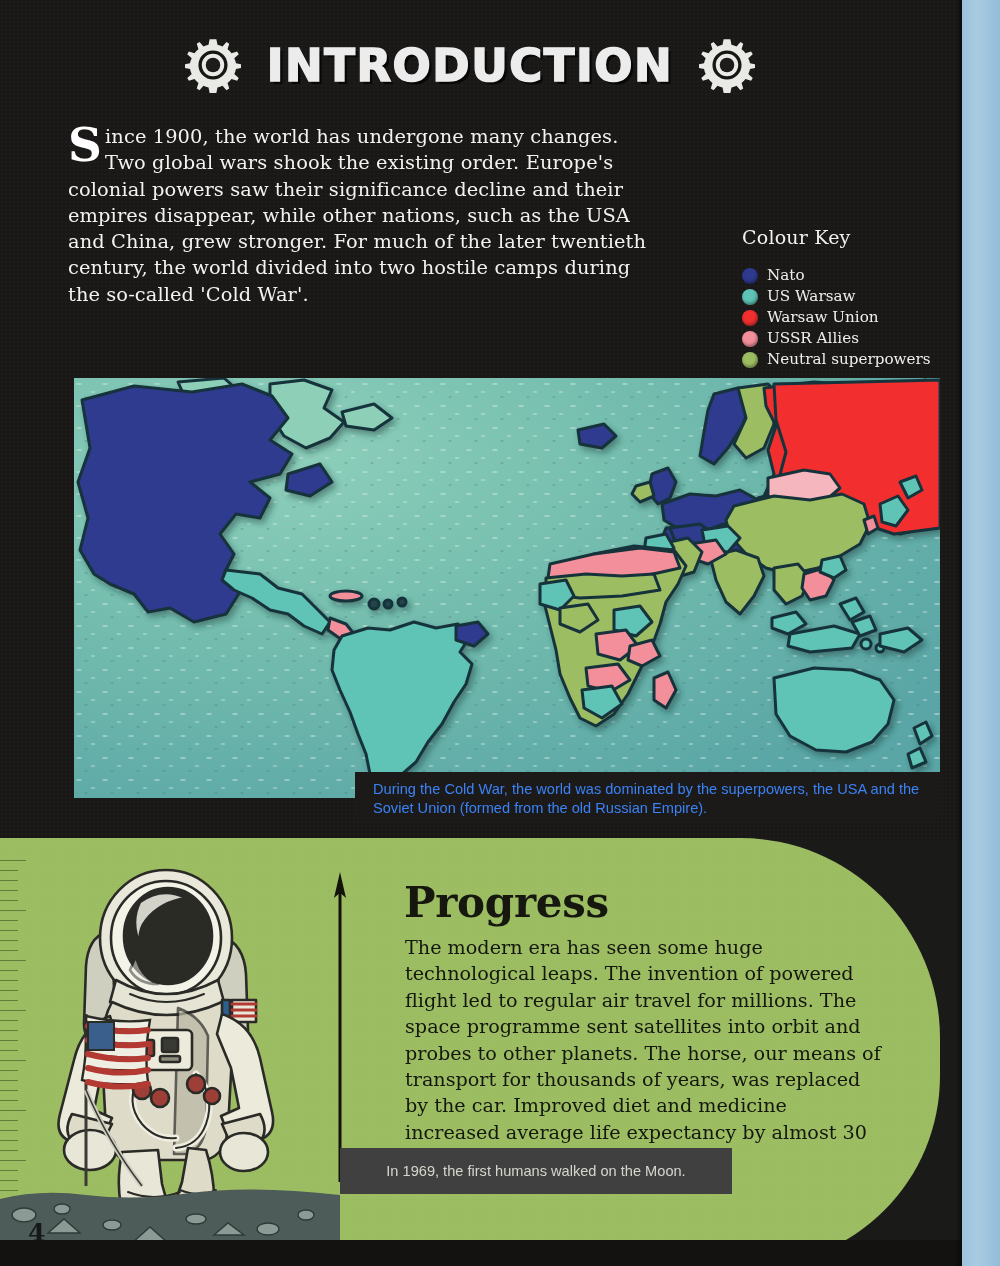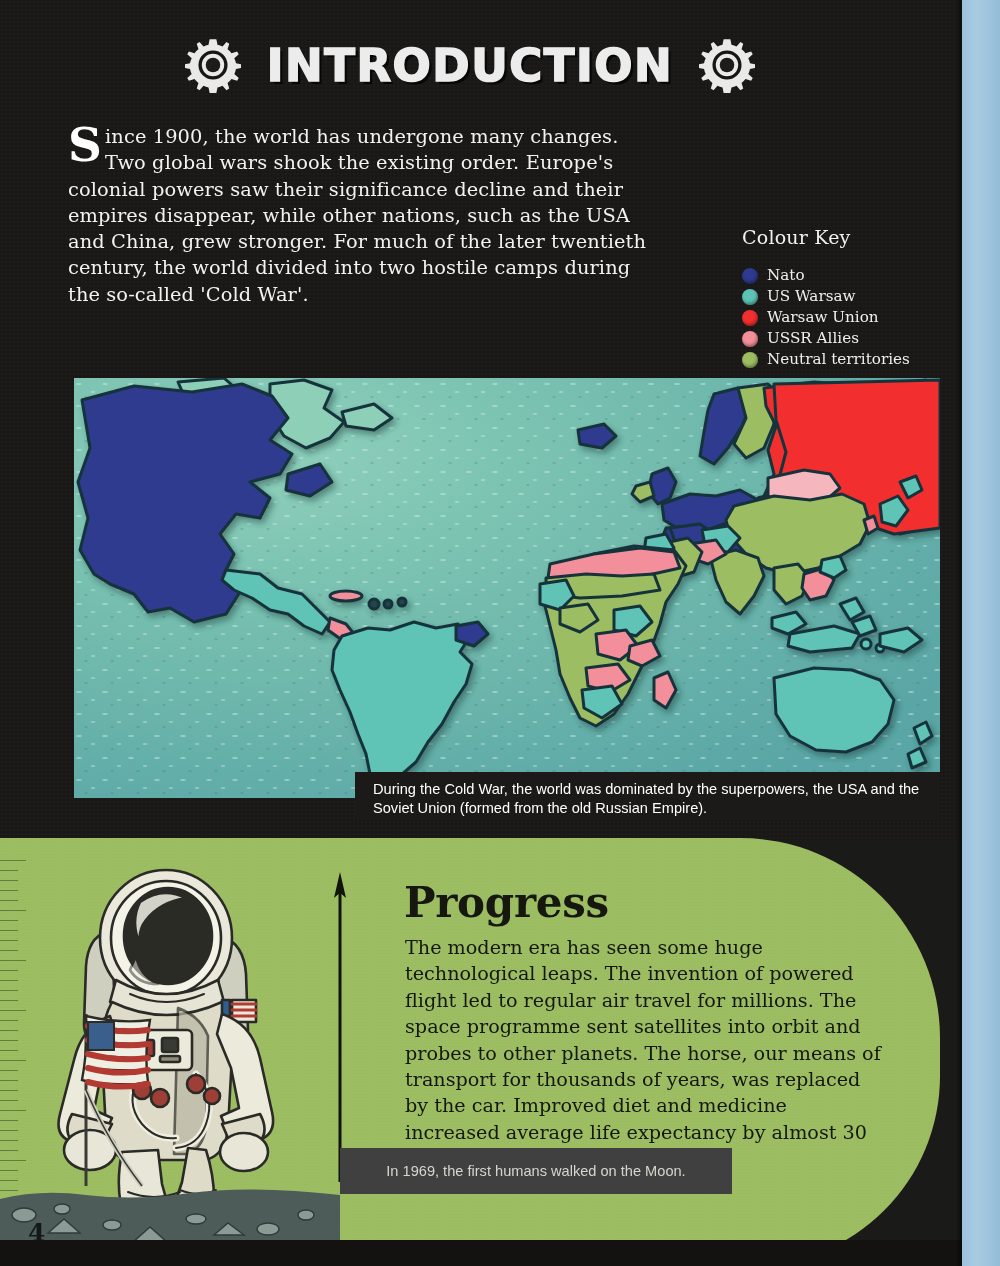--- a/index.html
+++ b/index.html
@@ -47,21 +47,21 @@
     box-shadow:inset -1px -2px 3px rgba(0,0,0,.35);}
   .key-label{font-family:"DejaVu Serif",serif;font-size:15.2px;color:#efefec;
     white-space:nowrap;}
 
   
   .map-wrap{position:absolute;left:74px;top:378px;width:866px;height:420px;
     background:#0b2c2e;overflow:hidden;}
   .map-wrap svg{display:block;width:866px;height:420px;}
 
   .map-caption{position:absolute;left:355px;top:772px;width:585px;height:48px;
-    background:#1b1a18;color:#ffffff;font-family:"Liberation Sans",sans-serif;
+    background:#1b1a18;color:#3b82f6;font-family:"Liberation Sans",sans-serif;
     font-size:14.6px;line-height:19px;padding:8px 14px 0 18px;box-sizing:border-box;}
 
   
   .green{position:absolute;left:0;top:838px;width:1000px;height:428px;overflow:hidden;}
   .green-bg{position:absolute;left:0;top:0;width:940px;height:428px;background:#9dbd63;
     border-radius:0 200px 190px 0;}
   .green-bg:after{content:"";position:absolute;inset:0;border-radius:0 200px 190px 0;
     background-image:radial-gradient(rgba(0,0,0,.025) 1px,transparent 1px);
     background-size:3px 3px;}
 
@@ -134,21 +134,21 @@
     <div class="key-row">
       <span class="key-dot" style="background: rgb(242, 47, 47);"></span>
       <span class="key-label">Warsaw Union</span>
     </div>
     <div class="key-row">
       <span class="key-dot" style="background: rgb(243, 143, 155);"></span>
       <span class="key-label">USSR Allies</span>
     </div>
     <div class="key-row">
       <span class="key-dot" style="background: rgb(157, 189, 99);"></span>
-      <span class="key-label">Neutral territories</span>
+      <span class="key-label">Neutral superpowers</span>
     </div>
   </div>
 
   <div class="map-wrap">
     <svg viewBox="0 0 866 420" preserveAspectRatio="none" aria-hidden="true">
       <defs>
         <radialGradient id="oc" cx="22%" cy="18%" r="95%">
           <stop offset="0%" stop-color="#8fd0bb"></stop>
           <stop offset="45%" stop-color="#74bdae"></stop>
           <stop offset="100%" stop-color="#5aa6a6"></stop>

